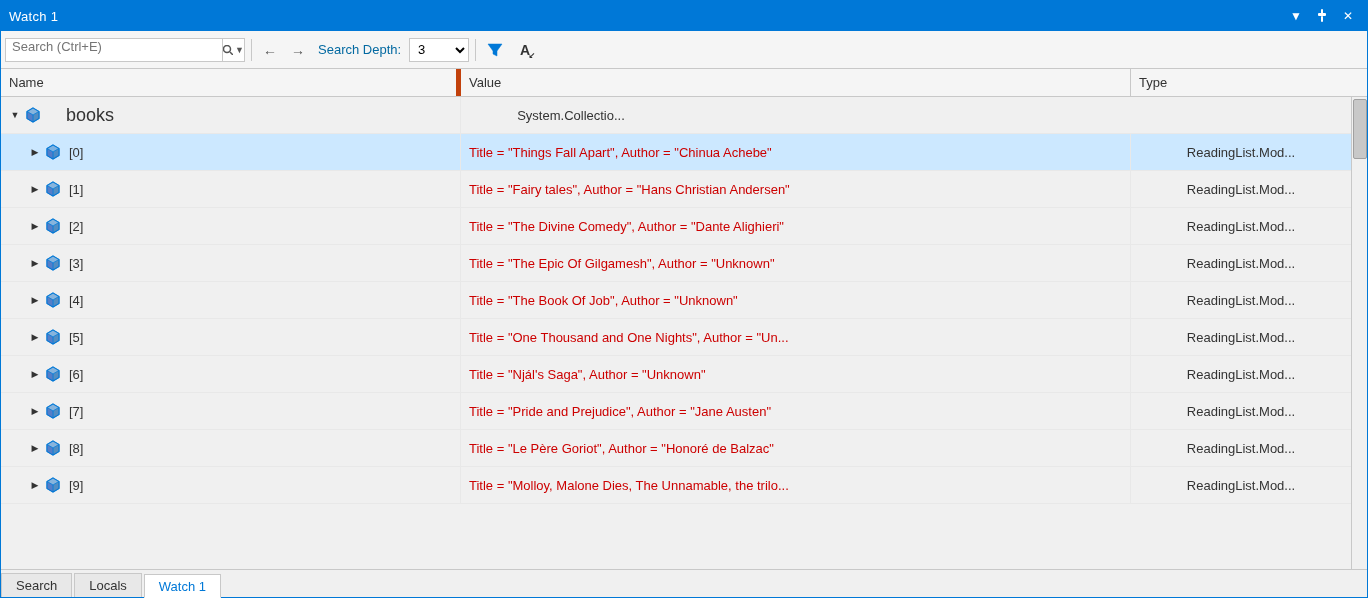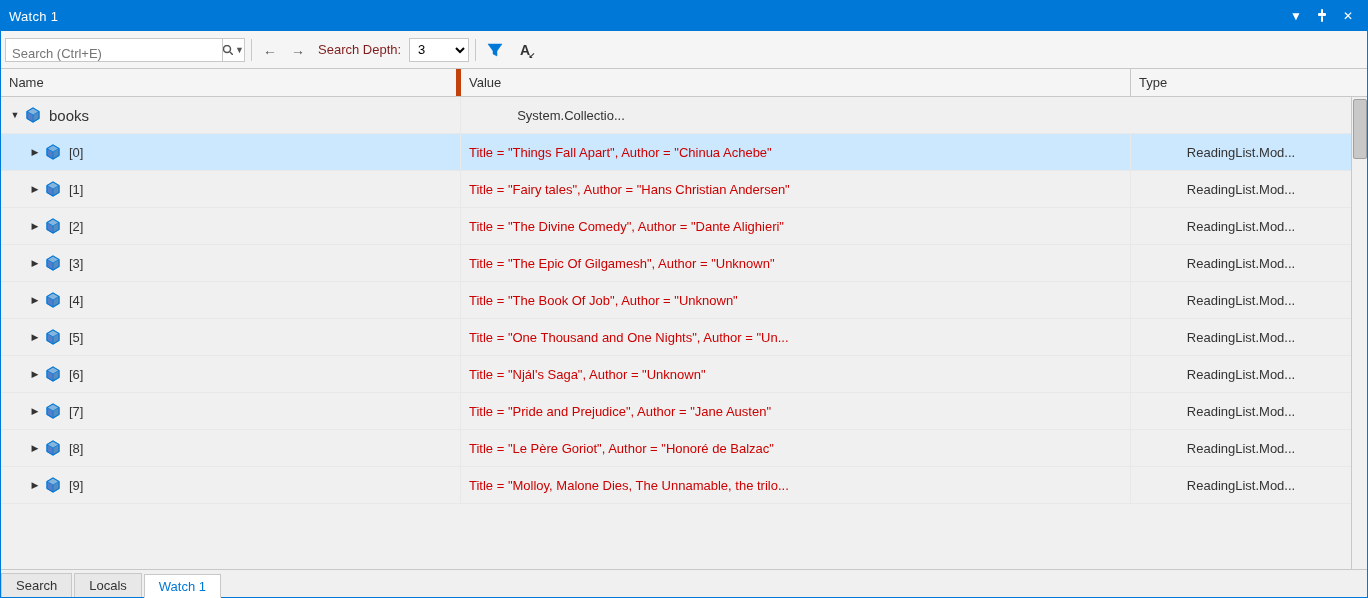--- a/index.html
+++ b/index.html
@@ -61,21 +61,21 @@
       display: flex;
       align-items: center;
       padding: 0 4px;
       border-bottom: 1px solid #c8c8c8;
       flex-shrink: 0;
       gap: 4px;
     }
 
     .search-box {
       display: flex;
-      align-items: flex-end;
+      align-items: flex-start;
       border: 1px solid #c8c8c8;
       background: white;
       height: 24px;
       width: 240px;
     }
     .search-input {
       border: none;
       outline: none;
       background: transparent;
       flex: 1;
@@ -111,21 +111,21 @@
       justify-content: center;
       cursor: pointer;
       color: #555;
       font-size: 14px;
       border: none;
       background: transparent;
     }
 
     .search-depth-label {
       font-size: 13px;
-      color: #7f1d1d;
+      color: #0369a1;
       margin: 0 4px;
     }
 
     .depth-select {
       border: 1px solid #c8c8c8;
       background: white;
       height: 24px;
       padding: 0 4px;
       font-size: 13px;
       font-family: 'Segoe UI', sans-serif;
@@ -409,21 +409,21 @@
 
     <div class="data-row root-row">
           <div class="cell-name" style="padding-left:8px;">
     <div class="expand-arrow" style="font-size:9px;">▼</div>
     <svg class="cube-svg" width="16" height="16" viewBox="0 0 16 16">
     <polygon points="8,1 14,4.5 14,11.5 8,15 2,11.5 2,4.5" fill="none" stroke="#0078d7" stroke-width="1.2"></polygon>
     <polygon points="8,1 14,4.5 8,8 2,4.5" fill="#5b9bd5" stroke="#0078d7" stroke-width="0.8" opacity="0.7"></polygon>
     <polygon points="8,8 14,4.5 14,11.5 8,15" fill="#2e75b6" stroke="#0078d7" stroke-width="0.8" opacity="0.8"></polygon>
     <polygon points="8,8 2,4.5 2,11.5 8,15" fill="#4472c4" stroke="#0078d7" stroke-width="0.8" opacity="0.9"></polygon>
   </svg>
-    <span style="margin-left:4px;font-size:15px;color:#333;">books</span>
+    <span style="margin-left:21px;font-size:18px;color:#333;">books</span>
   </div>
           <div class="cell-type">
     <span>System.Collectio...</span>
   </div>
         </div>
         <div class="data-row selected">
           <div class="cell-name" style="padding-left:28px;">
     <div class="expand-arrow" style="font-size:9px;">▶</div>
     <svg class="cube-svg" width="16" height="16" viewBox="0 0 16 16">
     <polygon points="8,1 14,4.5 14,11.5 8,15 2,11.5 2,4.5" fill="none" stroke="#0078d7" stroke-width="1.2"></polygon>

